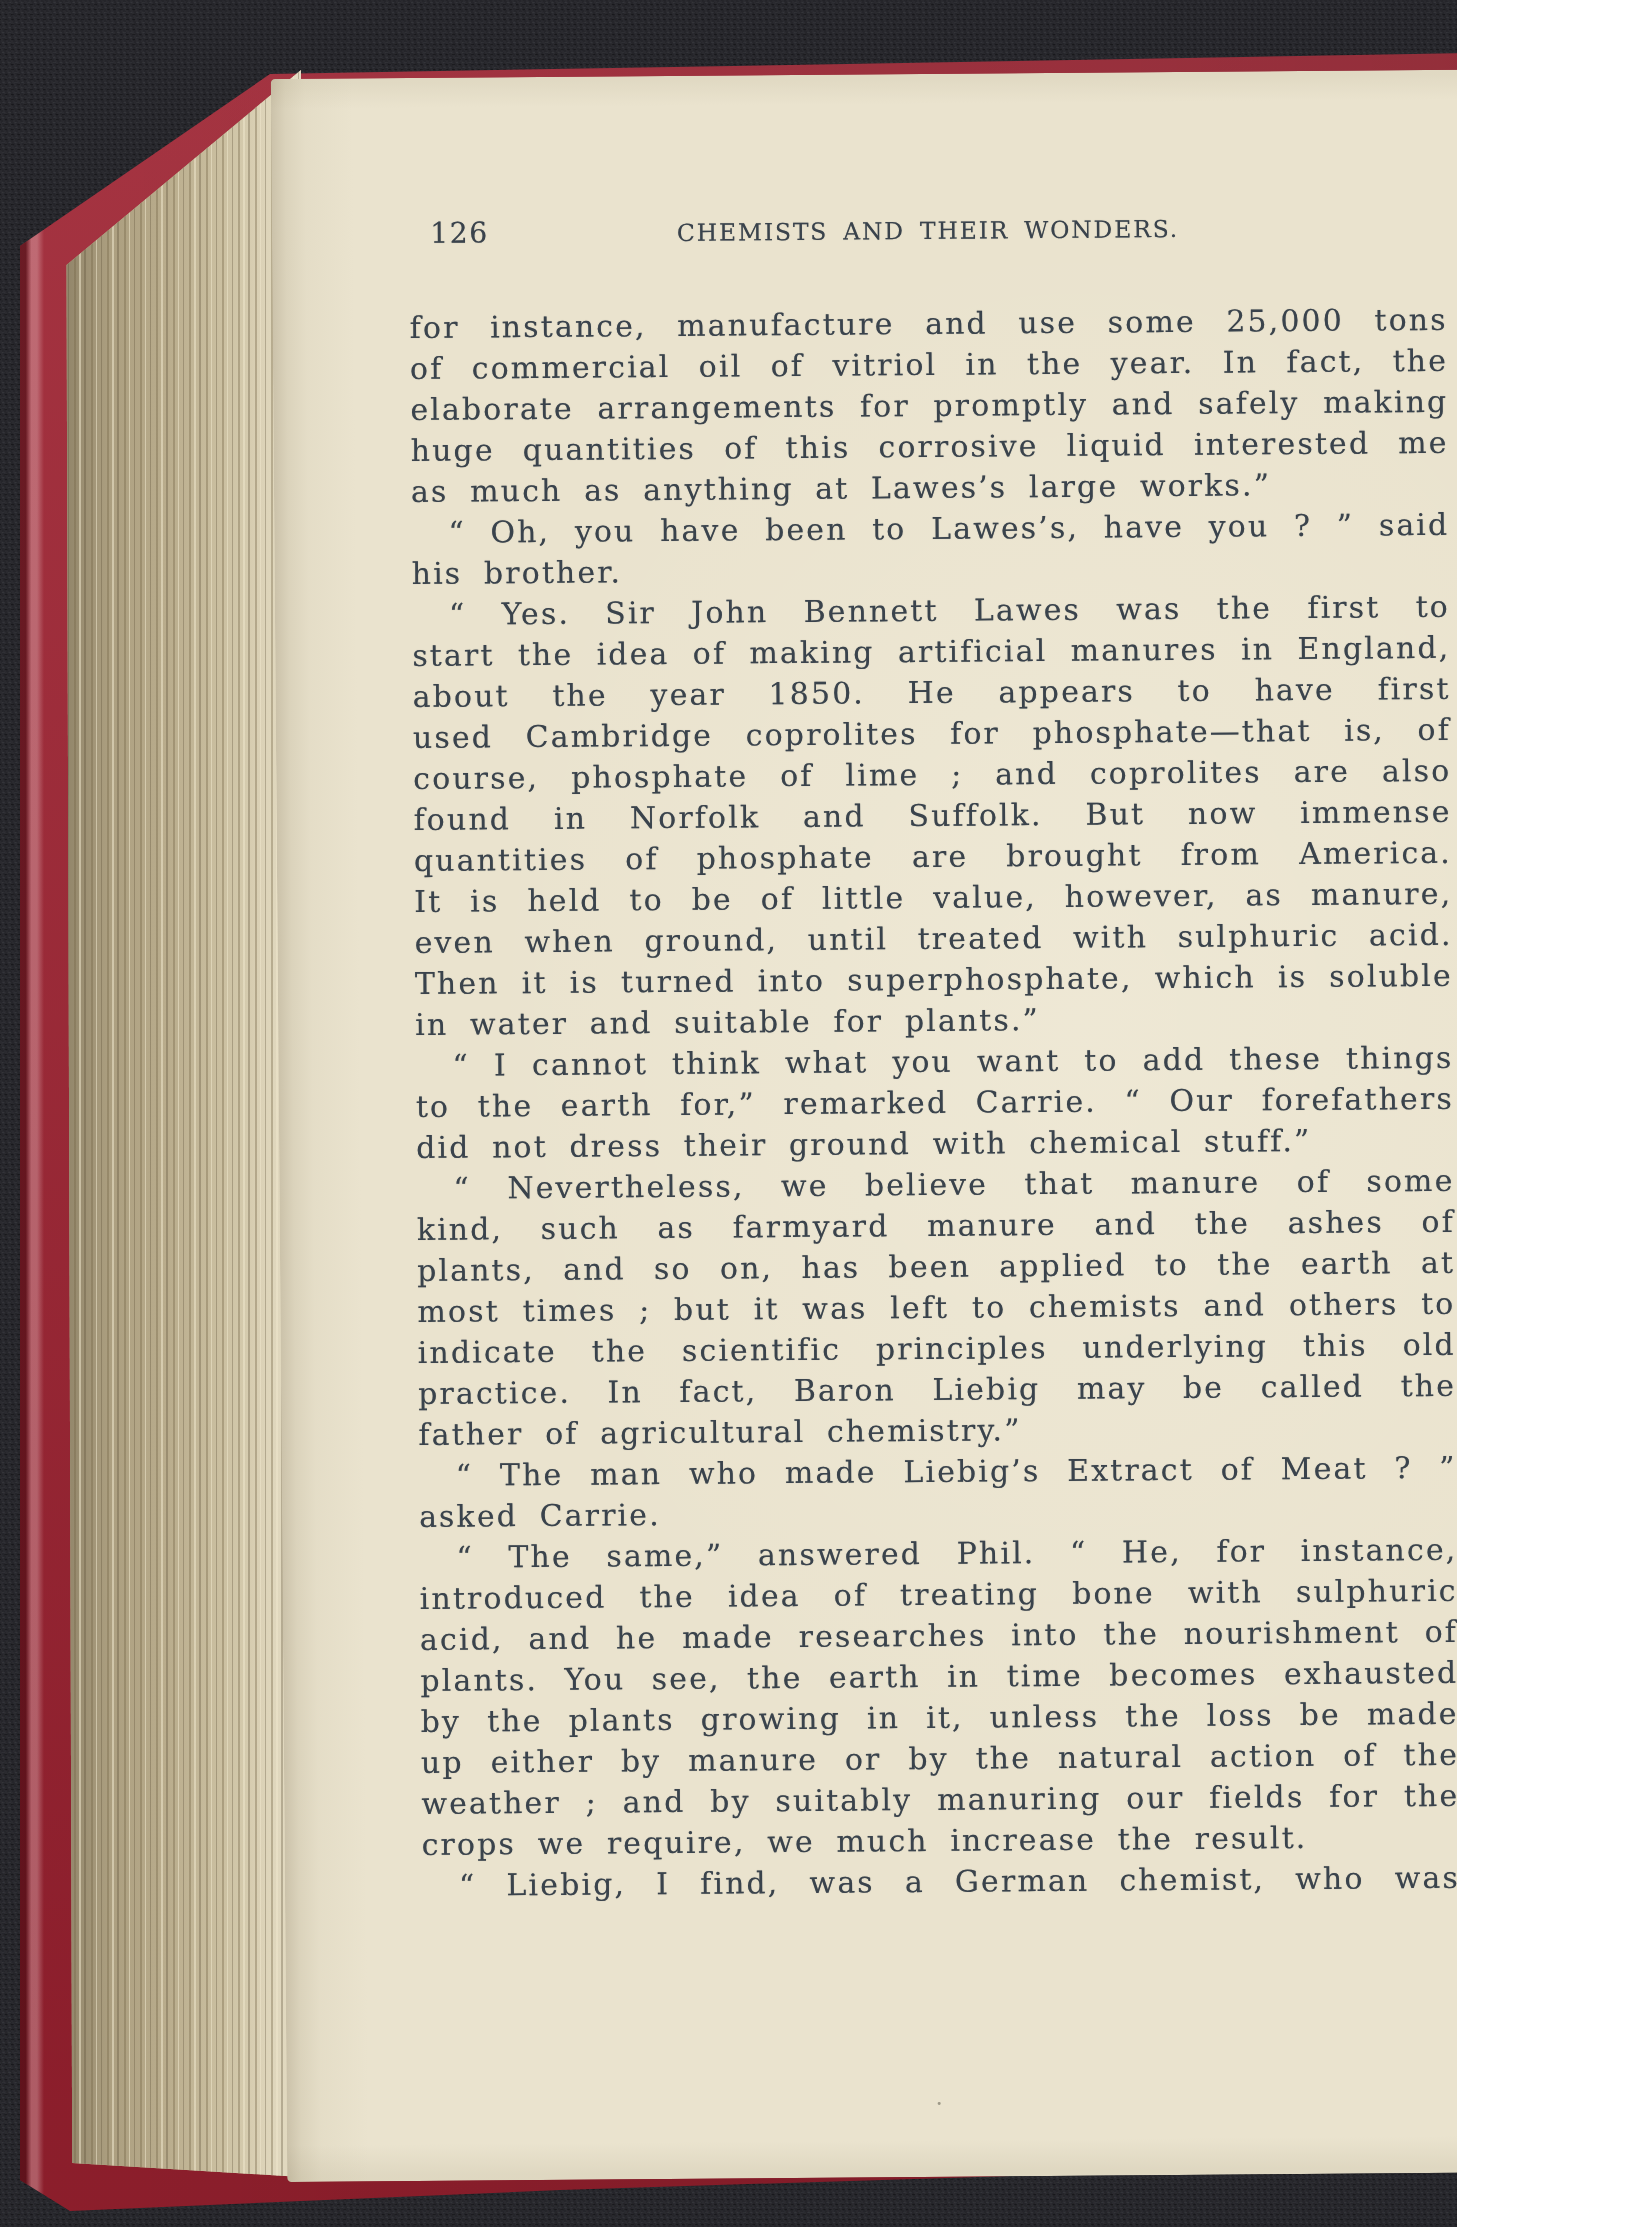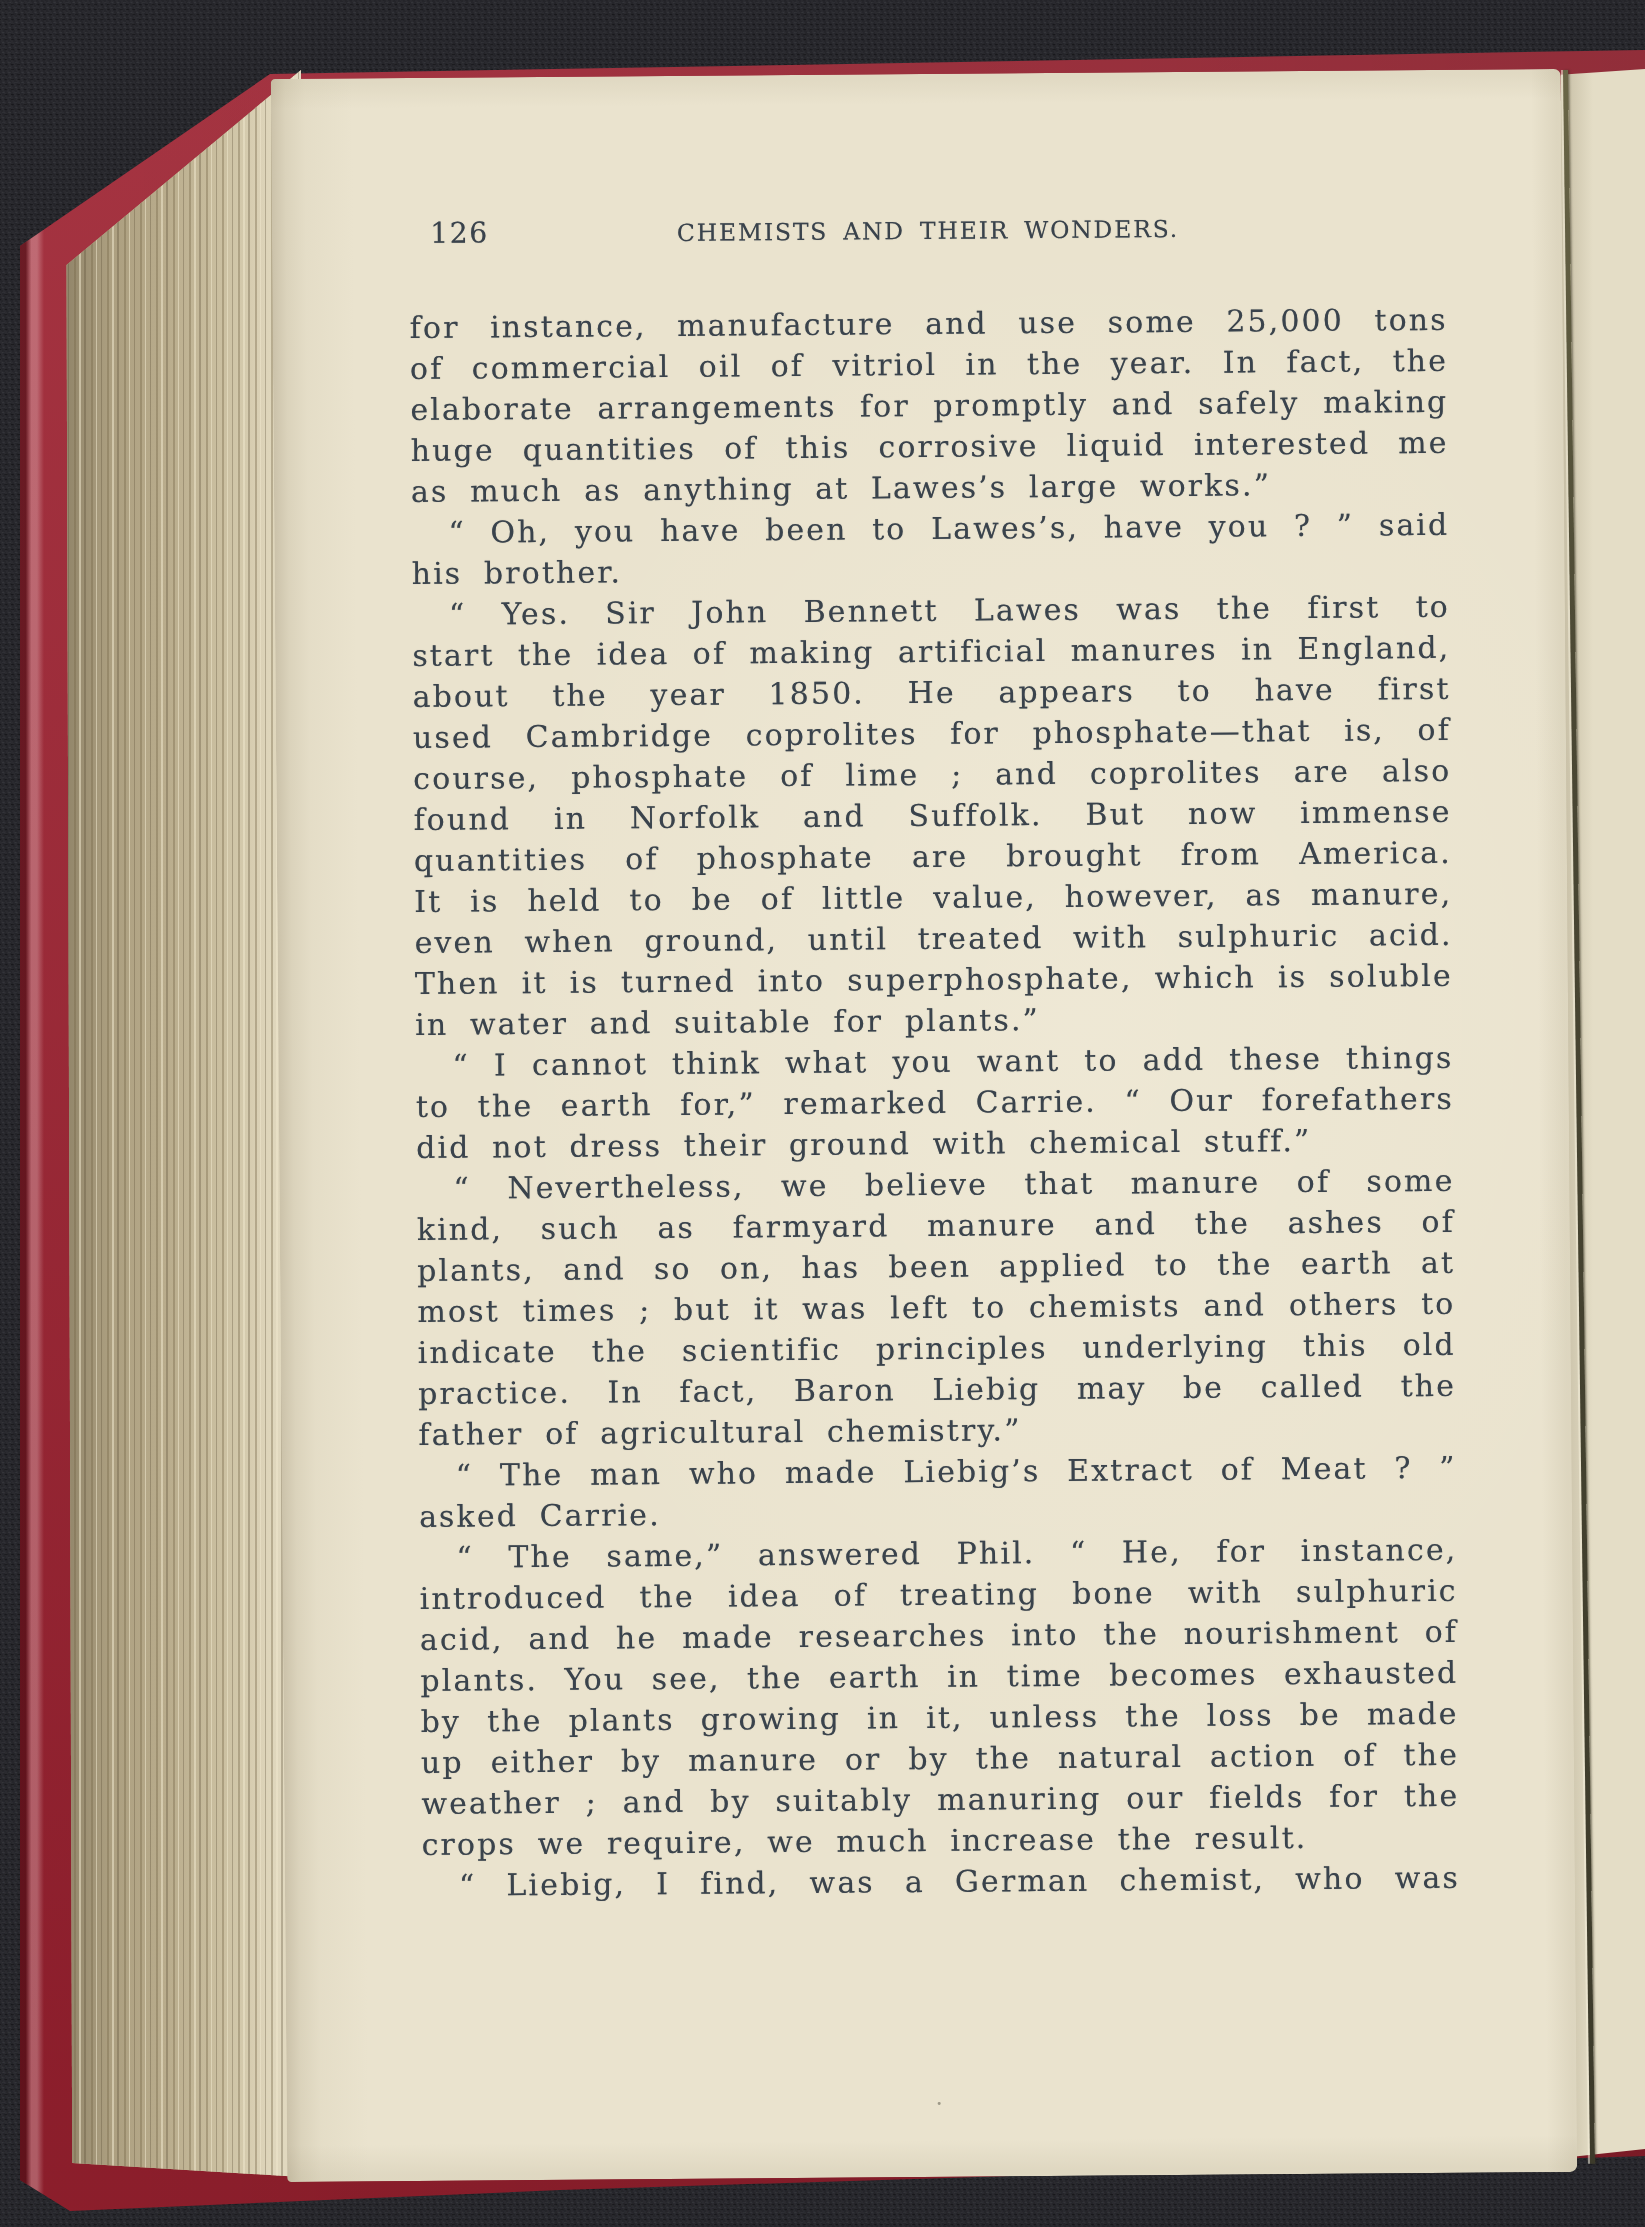--- a/index.html
+++ b/index.html
@@ -8,21 +8,21 @@
     --paper: #eae3ce;
     --paper-edge: #b7aa8a;
     --ink: #3a434c;
   }
   * { margin: 0; padding: 0; box-sizing: border-box; }
   html, body { width: 1645px; height: 2227px; overflow: hidden; }
   body { font-family: "DejaVu Serif", serif; }
 
   .scene {
     position: relative;
-    width: 1645px; height: 2227px;
+    width: 1457px; height: 2227px;
     background-color: var(--background, #26262b);
     background-image:
       radial-gradient(rgba(205,210,222,0.06) 0.9px, rgba(0,0,0,0) 1.3px),
       radial-gradient(rgba(0,0,0,0.38) 0.9px, rgba(0,0,0,0) 1.3px),
       repeating-linear-gradient(63deg, rgba(255,255,255,0.018) 0 2.1px, rgba(0,0,0,0.025) 2.1px 4.3px);
     background-size: 6.4px 5px, 6.4px 5px, auto;
     background-position: 0 0, 2.8px 2.1px, 0 0;
     overflow: hidden;
   }
 

